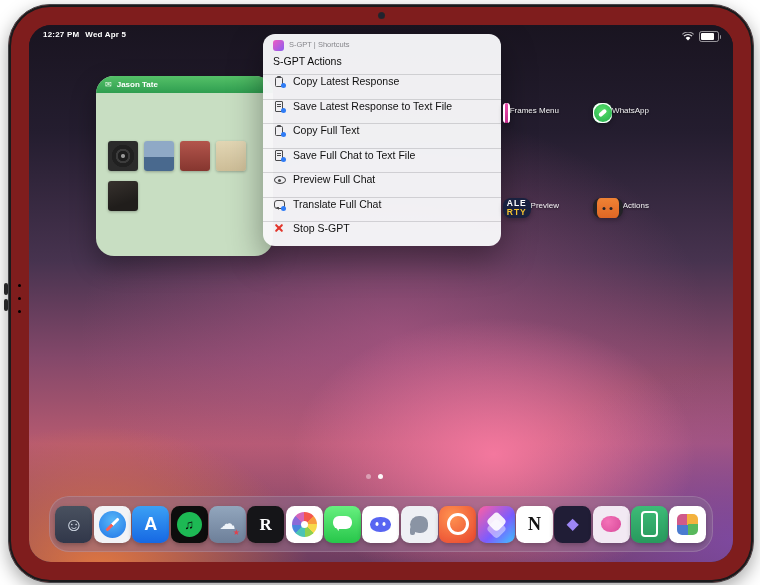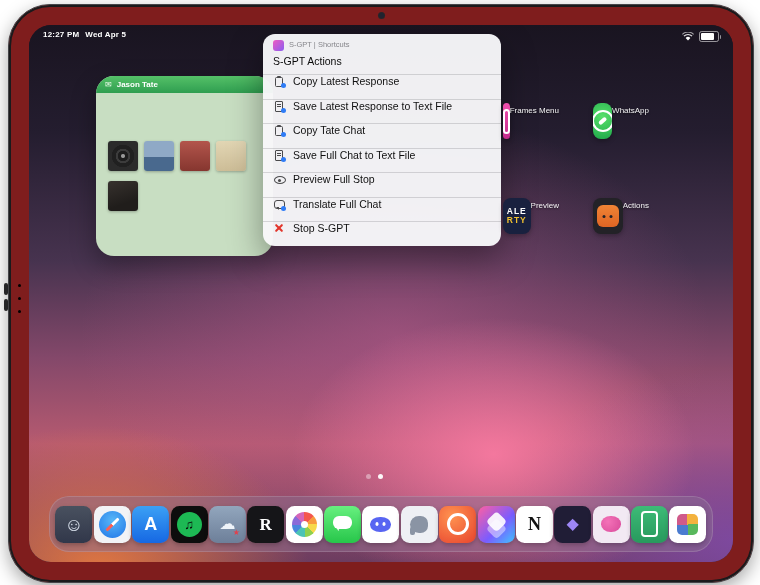--- a/index.html
+++ b/index.html
@@ -81,21 +81,21 @@
   
   .i-bubble::before{content:"";position:absolute;left:1px;top:2px;width:9px;height:7px;border:1px solid #4a4a4c;border-radius:3px;}
   .i-bubble::after{content:"";position:absolute;left:3px;bottom:0;width:0;height:0;border-left:3px solid transparent;border-top:3px solid #4a4a4c;}
   
   .i-stop::before,.i-stop::after{content:"";position:absolute;left:5px;top:1px;width:2px;height:10px;background:#e2352b;border-radius:1px;}
   .i-stop::before{transform:rotate(45deg);}
   .i-stop::after{transform:rotate(-45deg);}
   
   .home-app{position:absolute;width:56px;display:flex;flex-direction:row;align-items:flex-start;}
   .ha1{left:474px;top:78px;} .ha2{left:564px;top:78px;} .ha3{left:474px;top:173px;} .ha4{left:564px;top:173px;}
-  .app-icon{position:relative;width:36px;height:36px;border-radius:8px;box-shadow:0 2px 5px rgba(0,0,0,0.28);
+  .app-icon{position:relative;width:36px;height:20px;border-radius:8px;box-shadow:0 2px 5px rgba(0,0,0,0.28);
     display:flex;align-items:center;justify-content:center;overflow:hidden;}
   .app-label{margin-top:3px;font-size:8px;color:rgba(255,255,255,0.95);text-shadow:0 1px 2px rgba(0,0,0,0.55);white-space:nowrap;}
   .ai-frames-menu{background:linear-gradient(180deg,#ef4fae,#c42c8d);}
   .ai-frames-menu::before{content:"";width:13px;height:21px;border:2px solid #fff;border-radius:4px;}
   .ai-whatsapp{background:radial-gradient(circle at 50% 38%, #58e06b, #1fa94a);}
   .ai-whatsapp::before{content:"";position:absolute;width:18px;height:18px;border:2px solid #fff;border-radius:50%;}
   .ai-whatsapp::after{content:"";position:absolute;width:9px;height:3.5px;background:#fff;border-radius:2px;transform:rotate(-42deg);}
   .ai-alerty{background:#19213f;flex-direction:column;line-height:1.05;}
   .ai-alerty .al1{font-size:8.5px;font-weight:bold;color:#fff;letter-spacing:1px;}
   .ai-alerty .al2{font-size:8.5px;font-weight:bold;color:#f2c230;letter-spacing:1px;}
@@ -224,31 +224,31 @@
           <div class="menu-item">
             <span class="mi-icon i-doc">
               <span class="badge"></span>
             </span>
             <span class="mi-label">Save Latest Response to Text File</span>
           </div>
           <div class="menu-item">
             <span class="mi-icon i-clip">
               <span class="badge"></span>
             </span>
-            <span class="mi-label">Copy Tate Chat</span>
+            <span class="mi-label">Copy Full Text</span>
           </div>
           <div class="menu-item">
             <span class="mi-icon i-doc">
               <span class="badge"></span>
             </span>
             <span class="mi-label">Save Full Chat to Text File</span>
           </div>
           <div class="menu-item">
             <span class="mi-icon i-eye"></span>
-            <span class="mi-label">Preview Full Stop</span>
+            <span class="mi-label">Preview Full Chat</span>
           </div>
           <div class="menu-item">
             <span class="mi-icon i-bubble">
               <span class="badge"></span>
             </span>
             <span class="mi-label">Translate Full Chat</span>
           </div>
           <div class="menu-item">
             <span class="mi-icon i-stop"></span>
             <span class="mi-label">Stop S-GPT</span>

